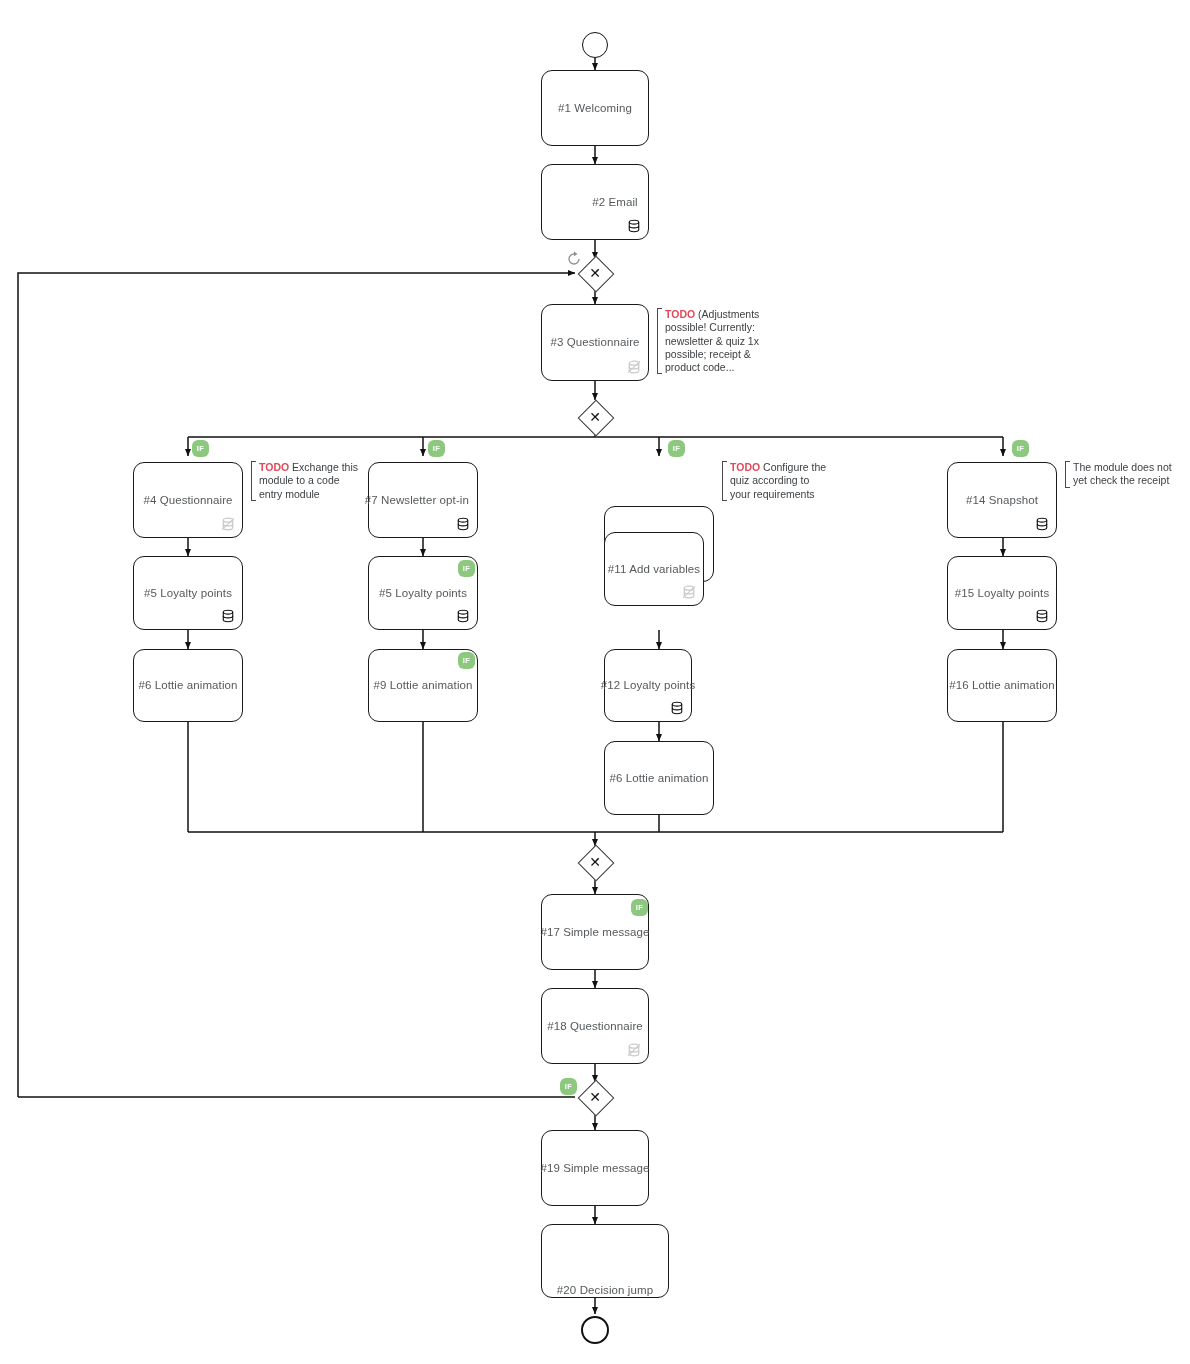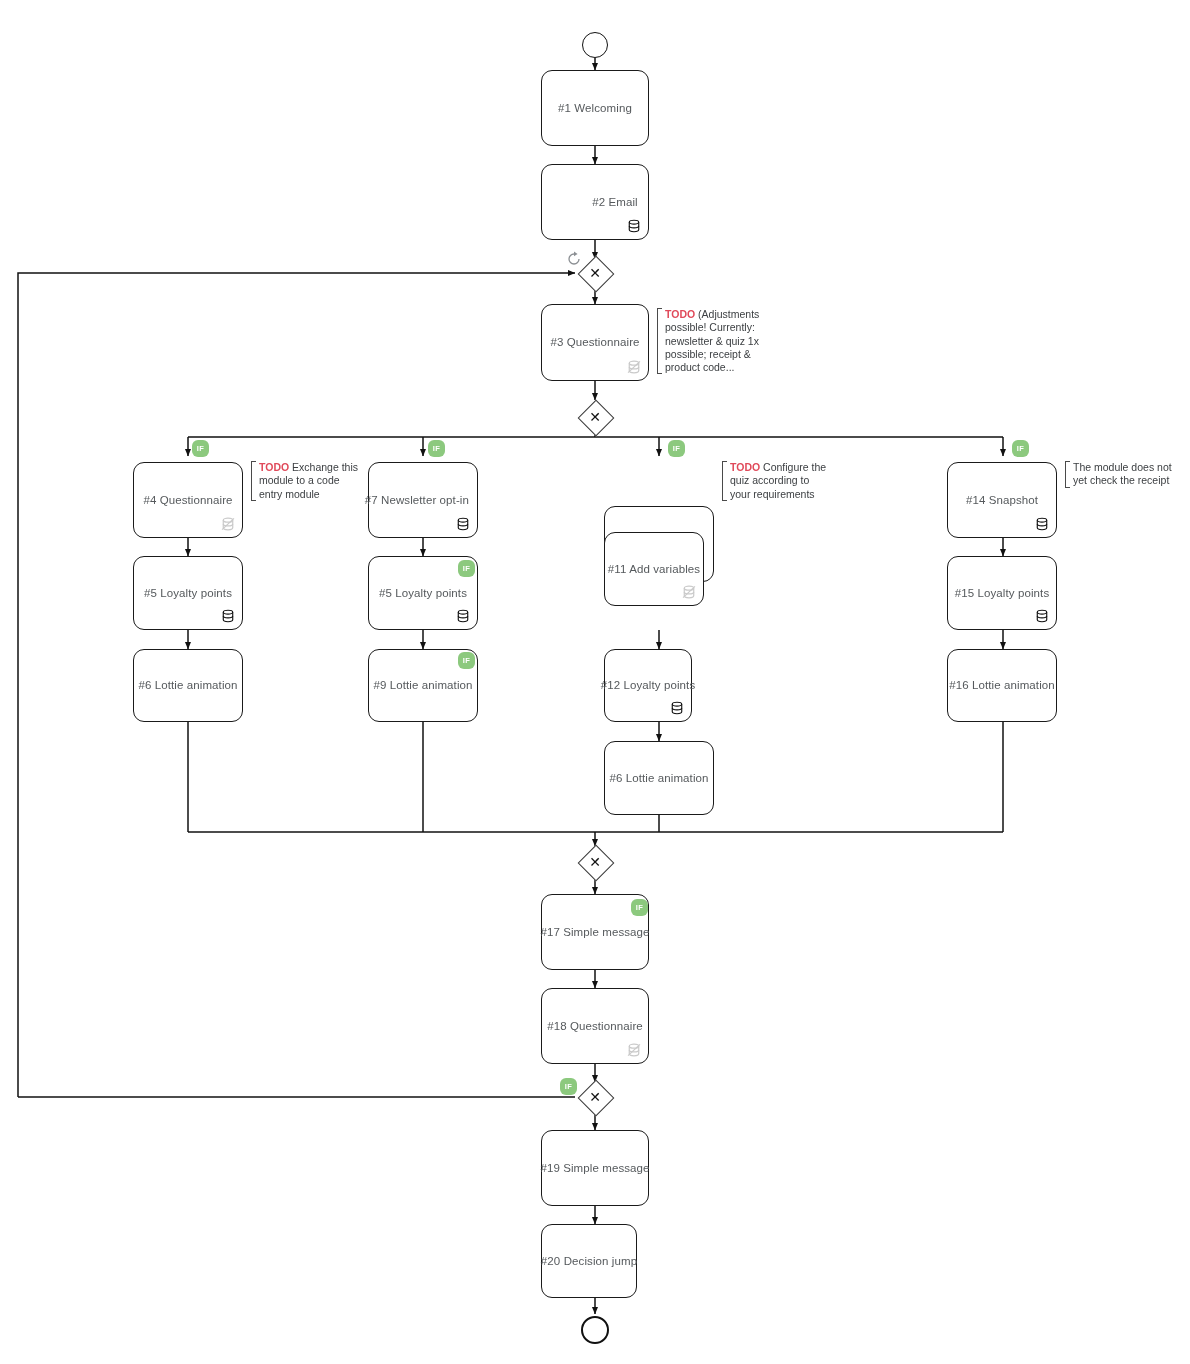--- a/index.html
+++ b/index.html
@@ -403,17 +403,17 @@
       <path d="M2.6,3.6 L2.6,12.4 A5.4,2.2 0 0 0 13.4,12.4 L13.4,3.6" fill="none" stroke="#111" stroke-width="1.4"></path>
       <path d="M2.6,8 A5.4,2.2 0 0 0 13.4,8" fill="none" stroke="#111" stroke-width="1.4"></path>
       <path d="M1.2,14.4 L14.8,1.6" stroke="#111" stroke-width="1.4"></path>
     </svg>
   </div>
 
   <div class="task" style="left:541px; top:1130px; width:108px; height:76px;">
     <span class="task-label">#19 Simple message</span>
   </div>
 
-  <div class="task" style="left:541px; top:1224px; width:96px; height:74px;">
+  <div class="task" style="left:541px; top:1224px; width:128px; height:74px;align-items:flex-end;">
     <span class="task-label">#20 Decision jump</span>
   </div>
 
 </div>
 
 </body></html>

